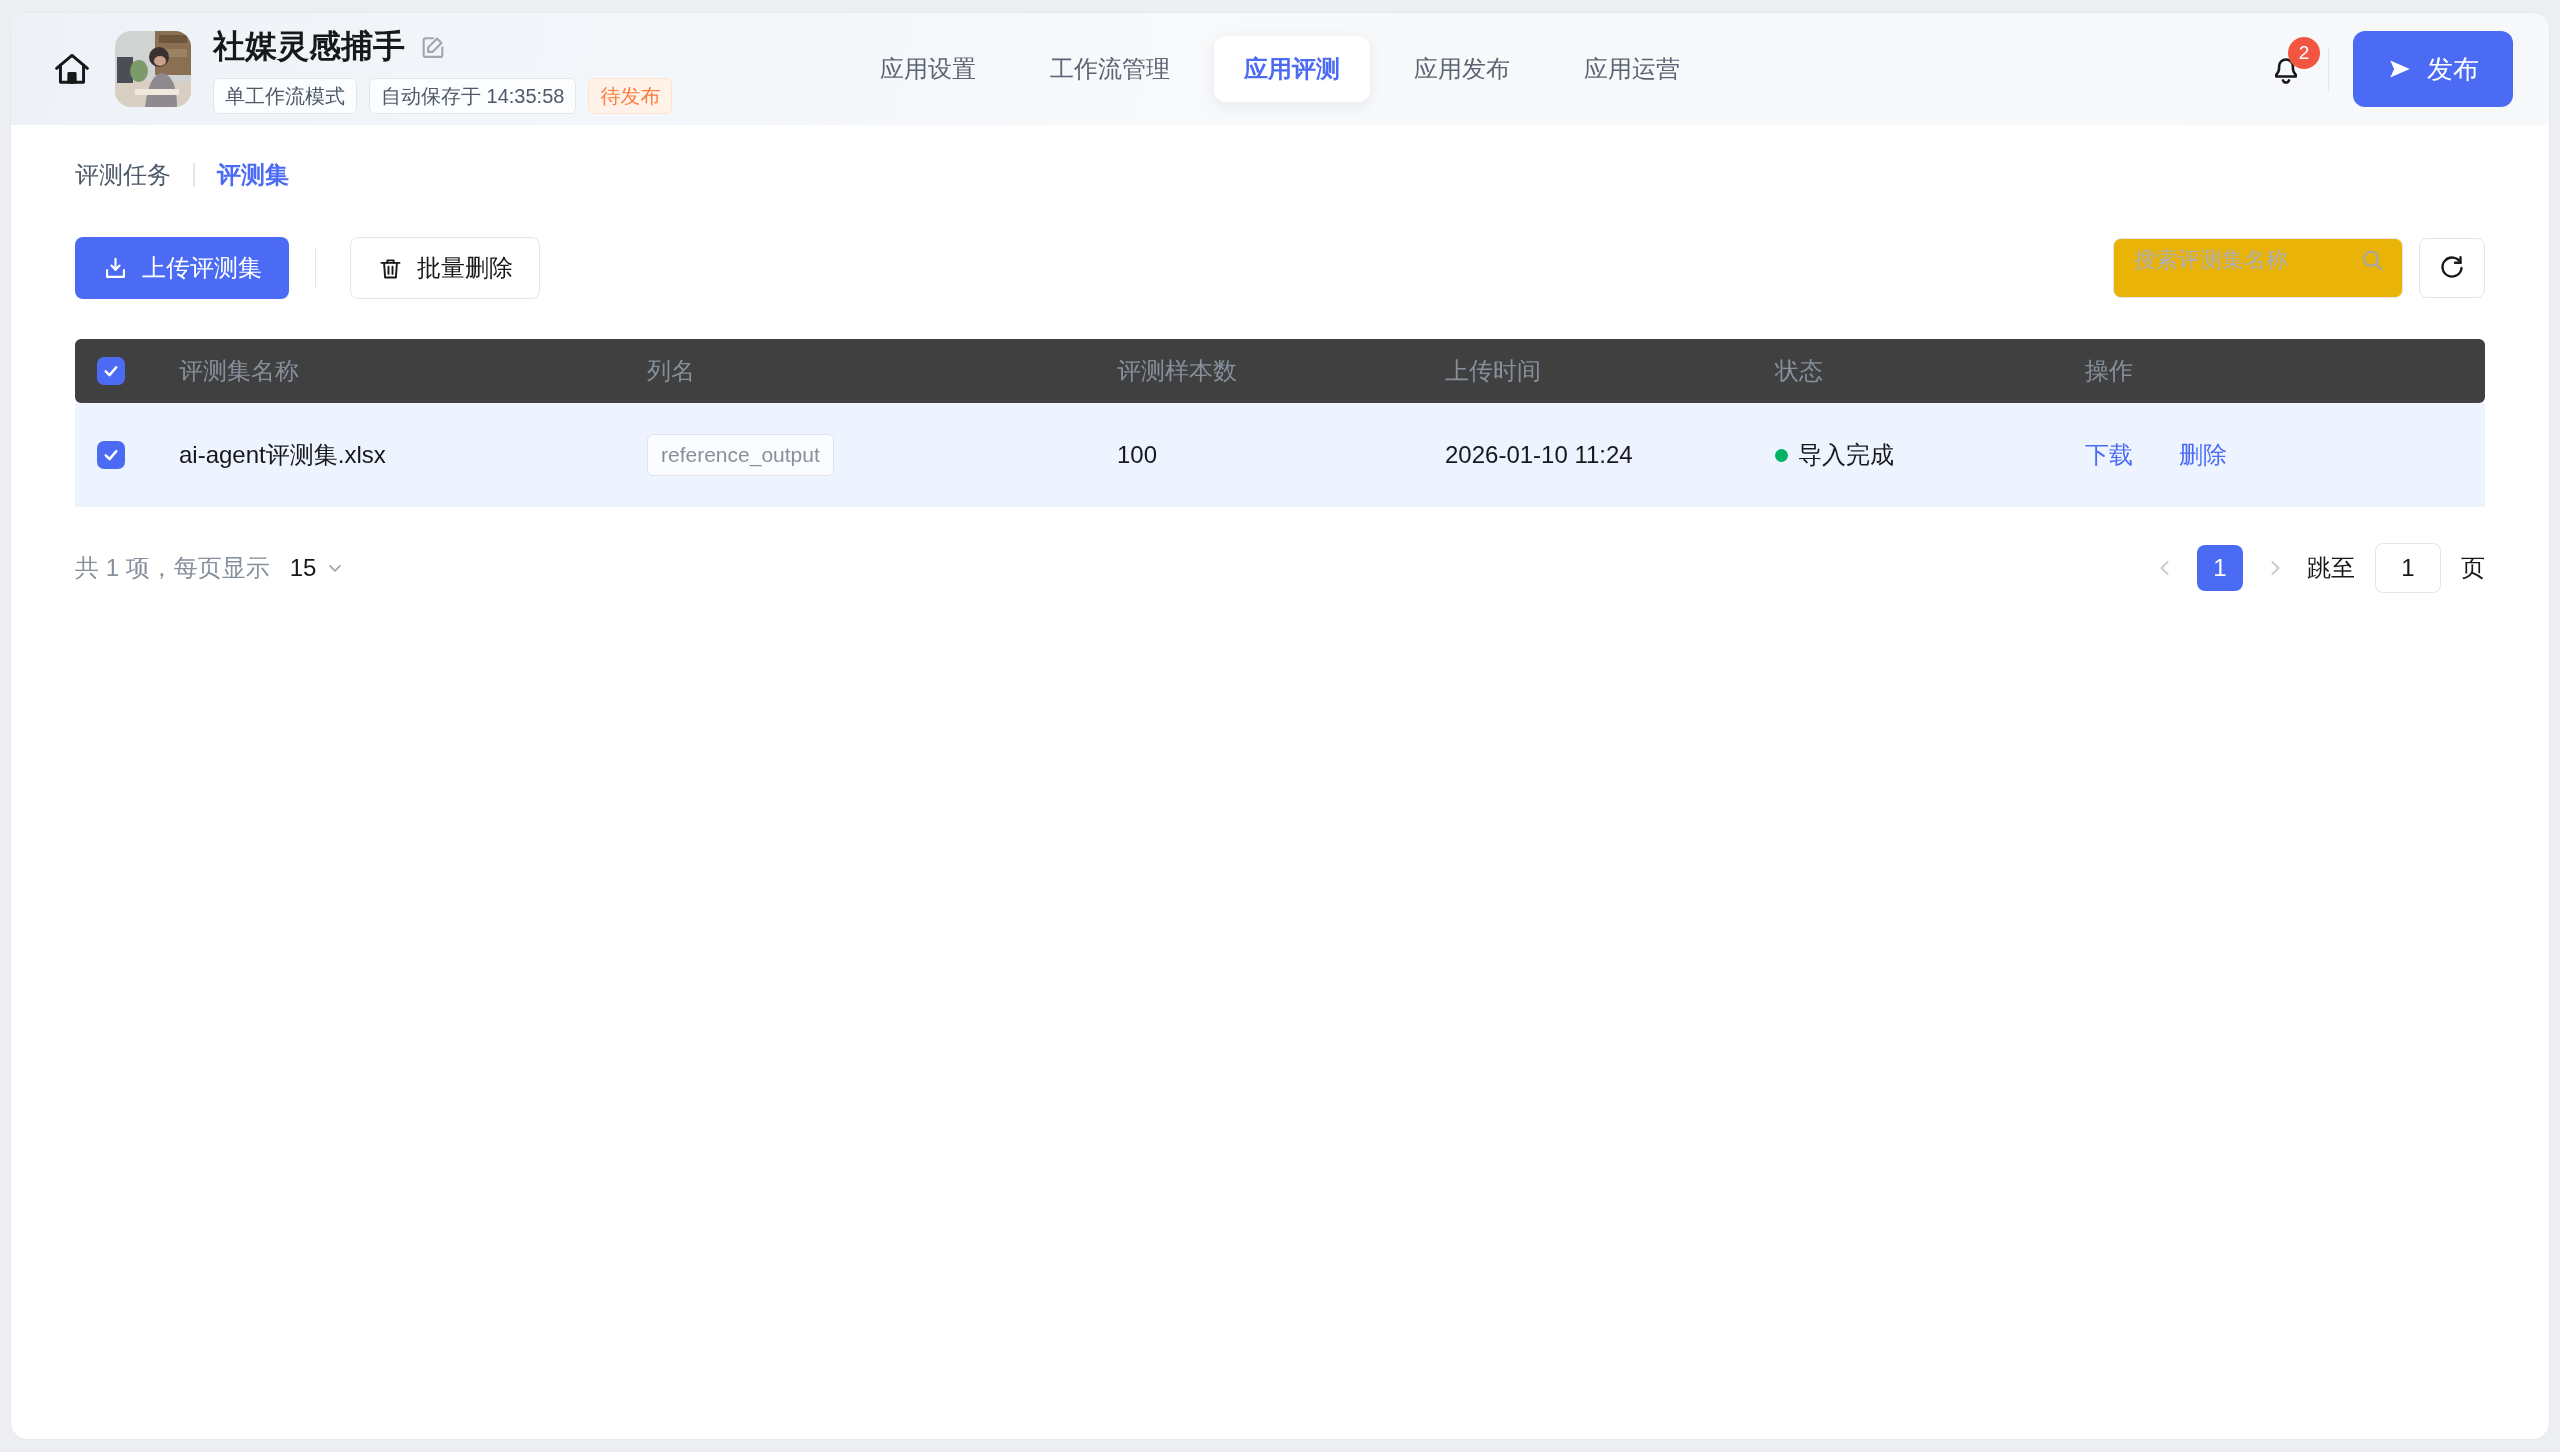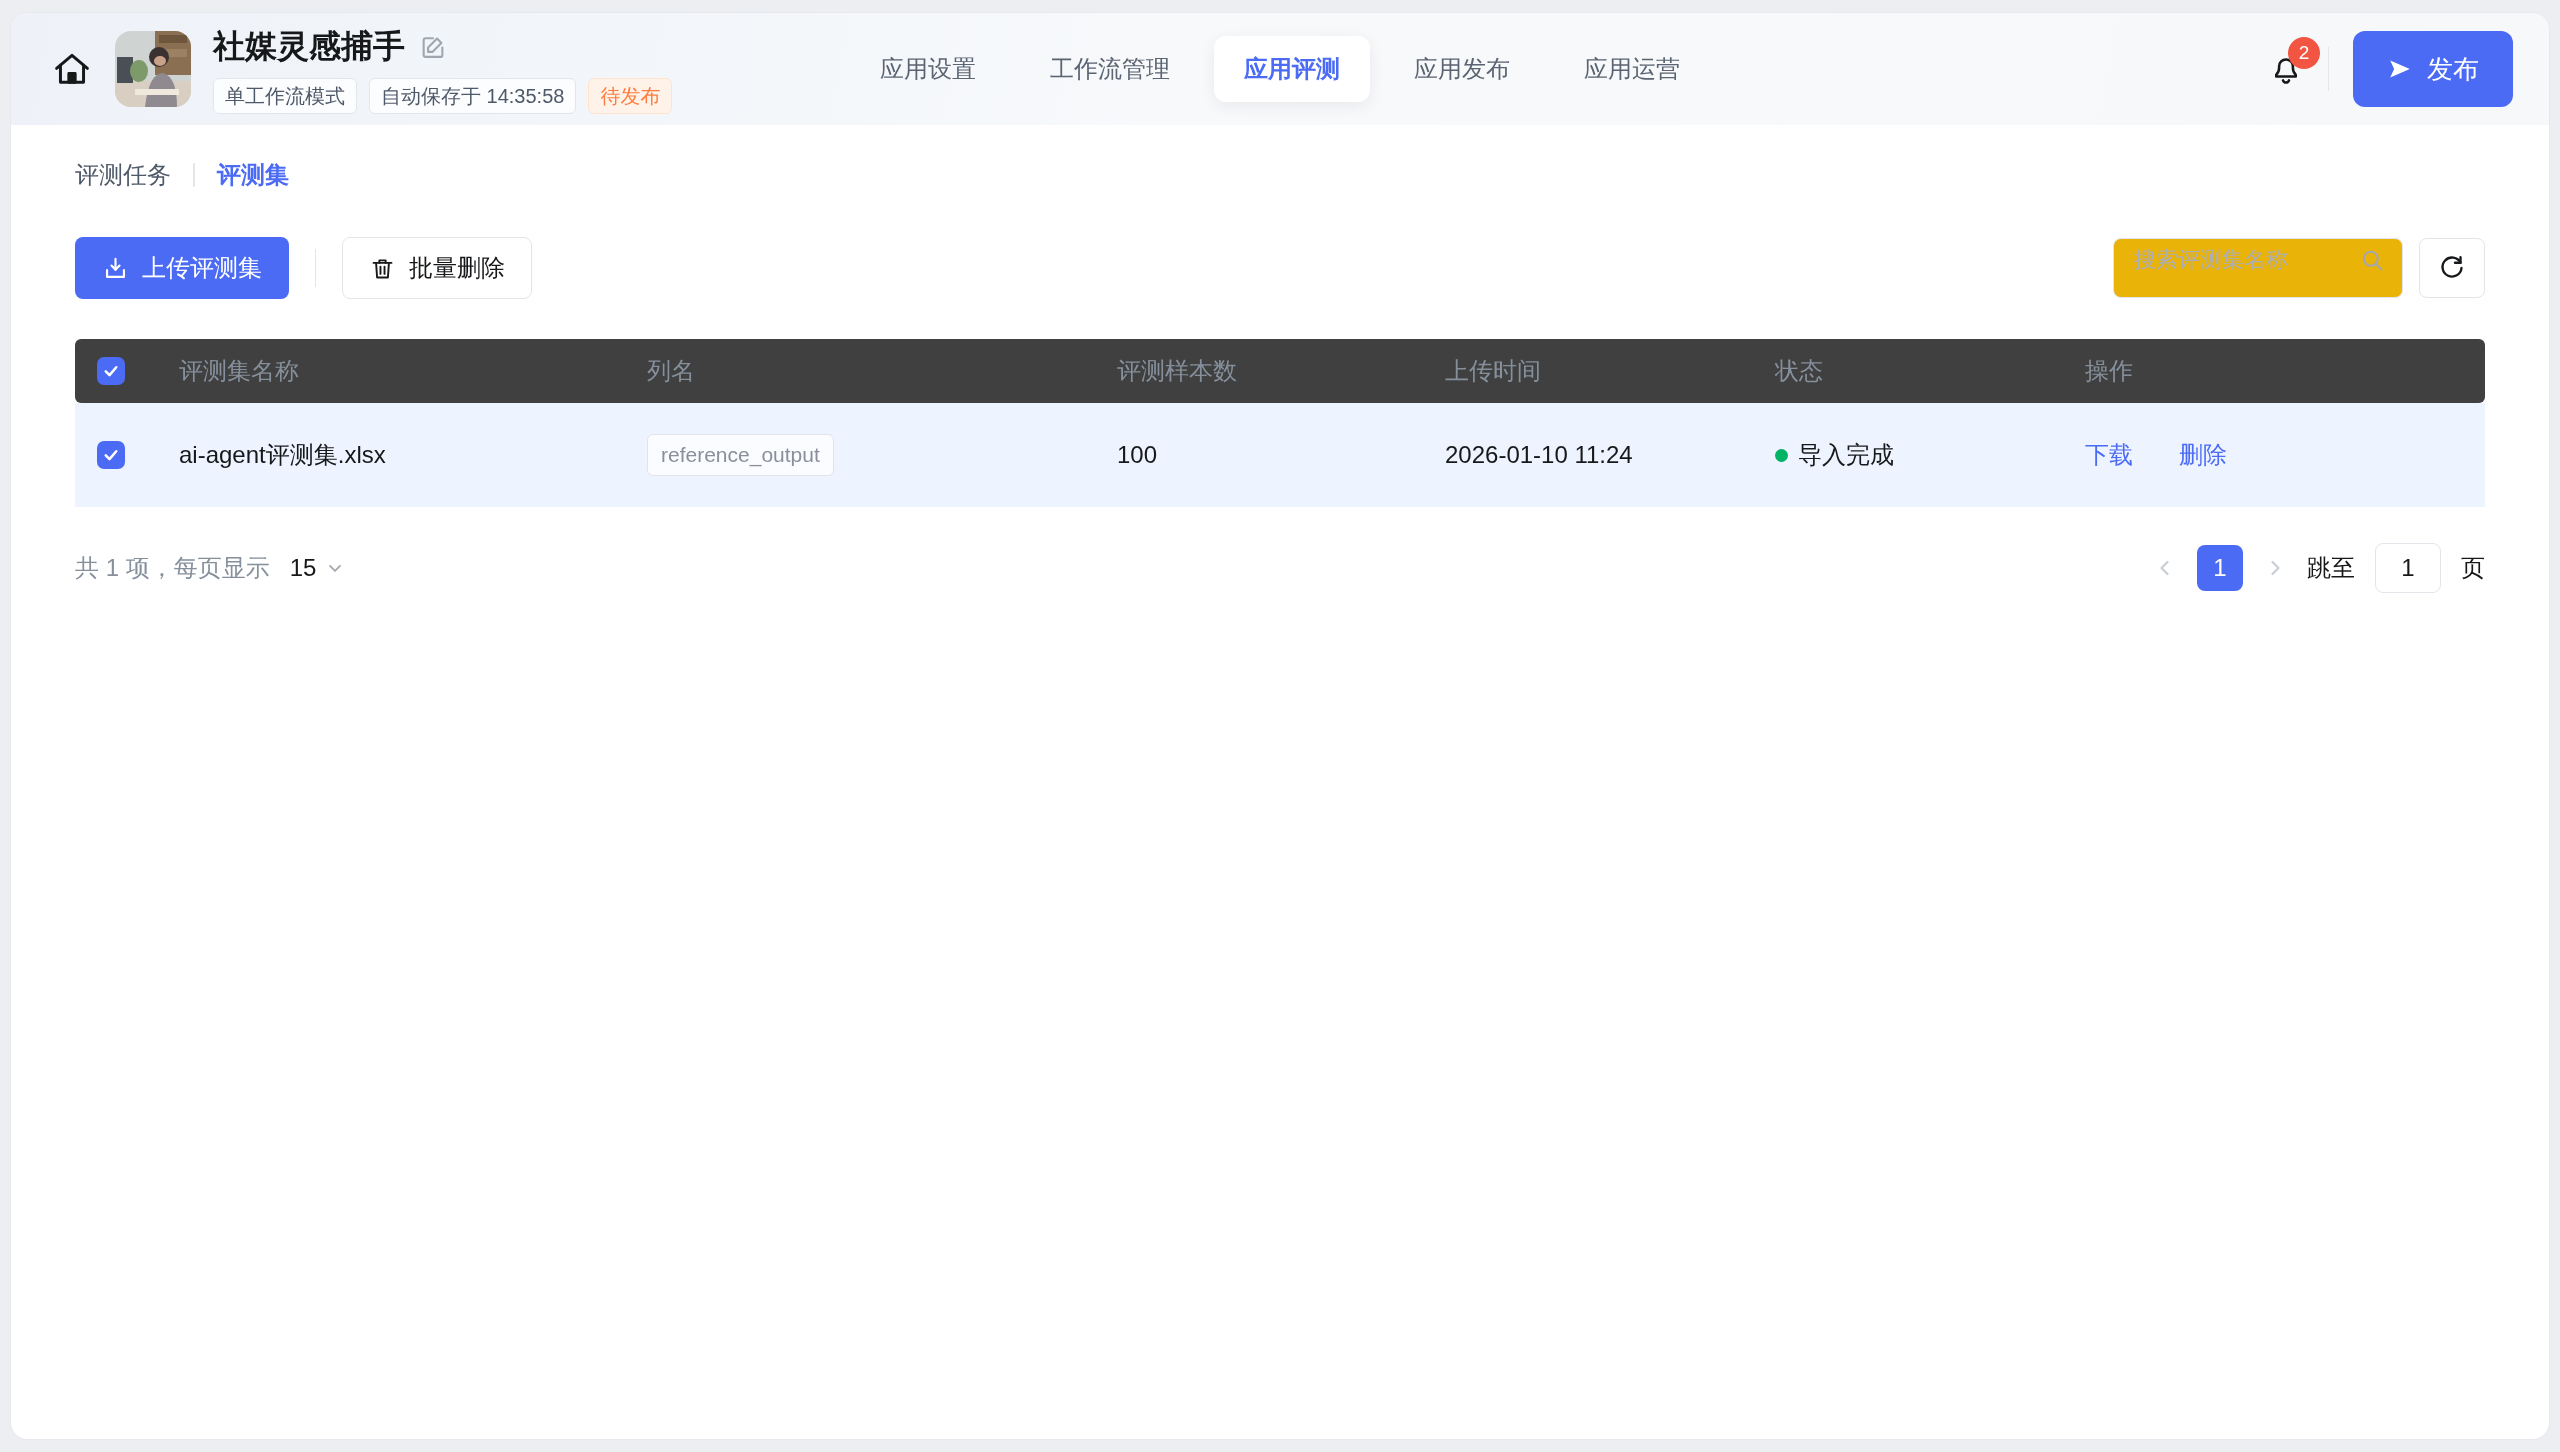--- a/index.html
+++ b/index.html
@@ -76,21 +76,21 @@
   .content{ flex:1; padding:30px 64px 0; display:flex; flex-direction:column; background:#fff; }
   .subnav{ display:flex; align-items:center; gap:22px; font-size:24px; margin-top:4px; }
   .subnav-tab{ color:#4e5969; cursor:pointer; }
   .subnav-tab.active{ color:var(--primary); font-weight:700; }
   .subnav-divider{ width:2px; height:24px; background:var(--border); border-radius:1px; }
   
   .toolbar{ margin-top:46px; display:flex; align-items:center; }
   .btn{ display:flex; align-items:center; gap:13px; font-size:24px; height:62px; border-radius:8px; cursor:pointer; border:none; }
   .btn svg{ width:27px; height:27px; }
   .btn-primary{ background:var(--primary); color:#fff; padding:0 27px; }
-  .btn-outline{ background:#fff; color:#17181a; border:1px solid var(--border); padding:12px 26px; }
+  .btn-outline{ background:#fff; color:#17181a; border:1px solid var(--border); padding:12px 26px;margin-left:8px; }
   .tool-divider{ width:1px; height:38px; background:var(--border); margin:0 26px; }
   .toolbar-right{ margin-left:auto; display:flex; align-items:center; gap:16px; }
   .search-box{
     width:290px; height:60px; border:1px solid var(--border); border-radius:8px;
     display:flex; align-items:center; padding:0 16px 16px 20px; gap:10px; background:#eab308;
   }
   .search-box input{
     flex:1; min-width:0; border:none; outline:none; font-size:22px;
     font-family:inherit; color:#17181a; background:transparent;
   }

